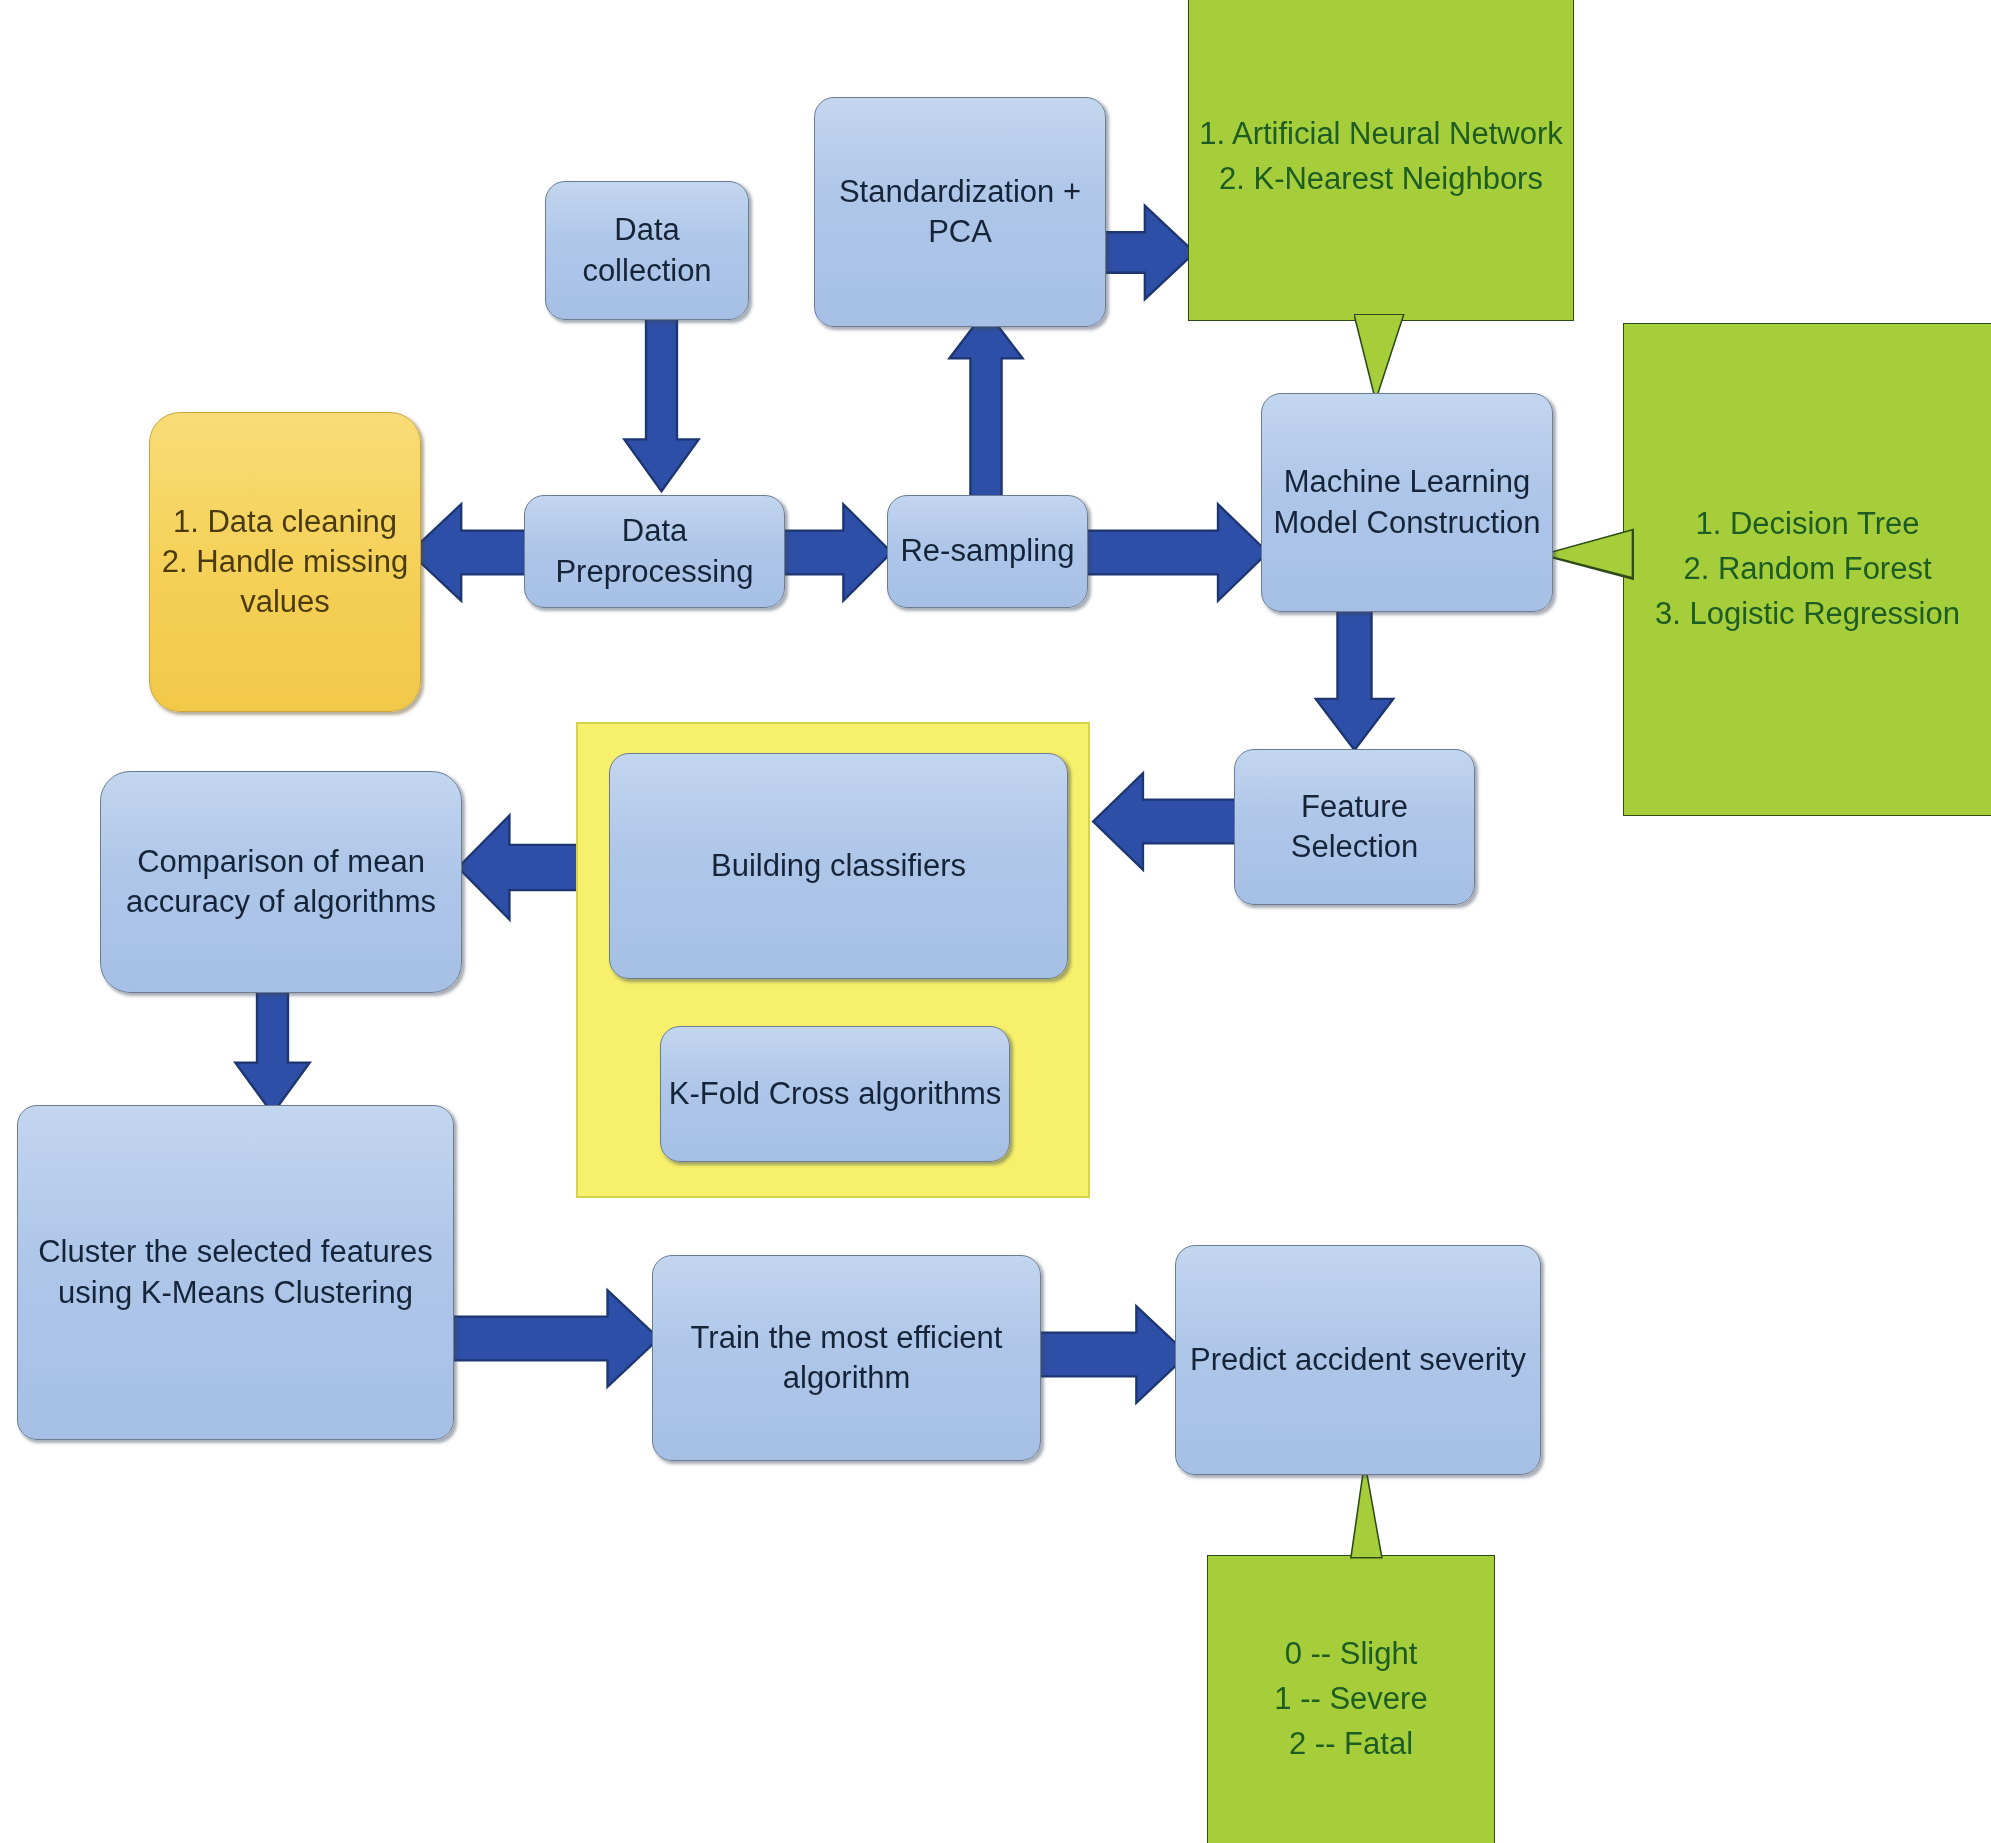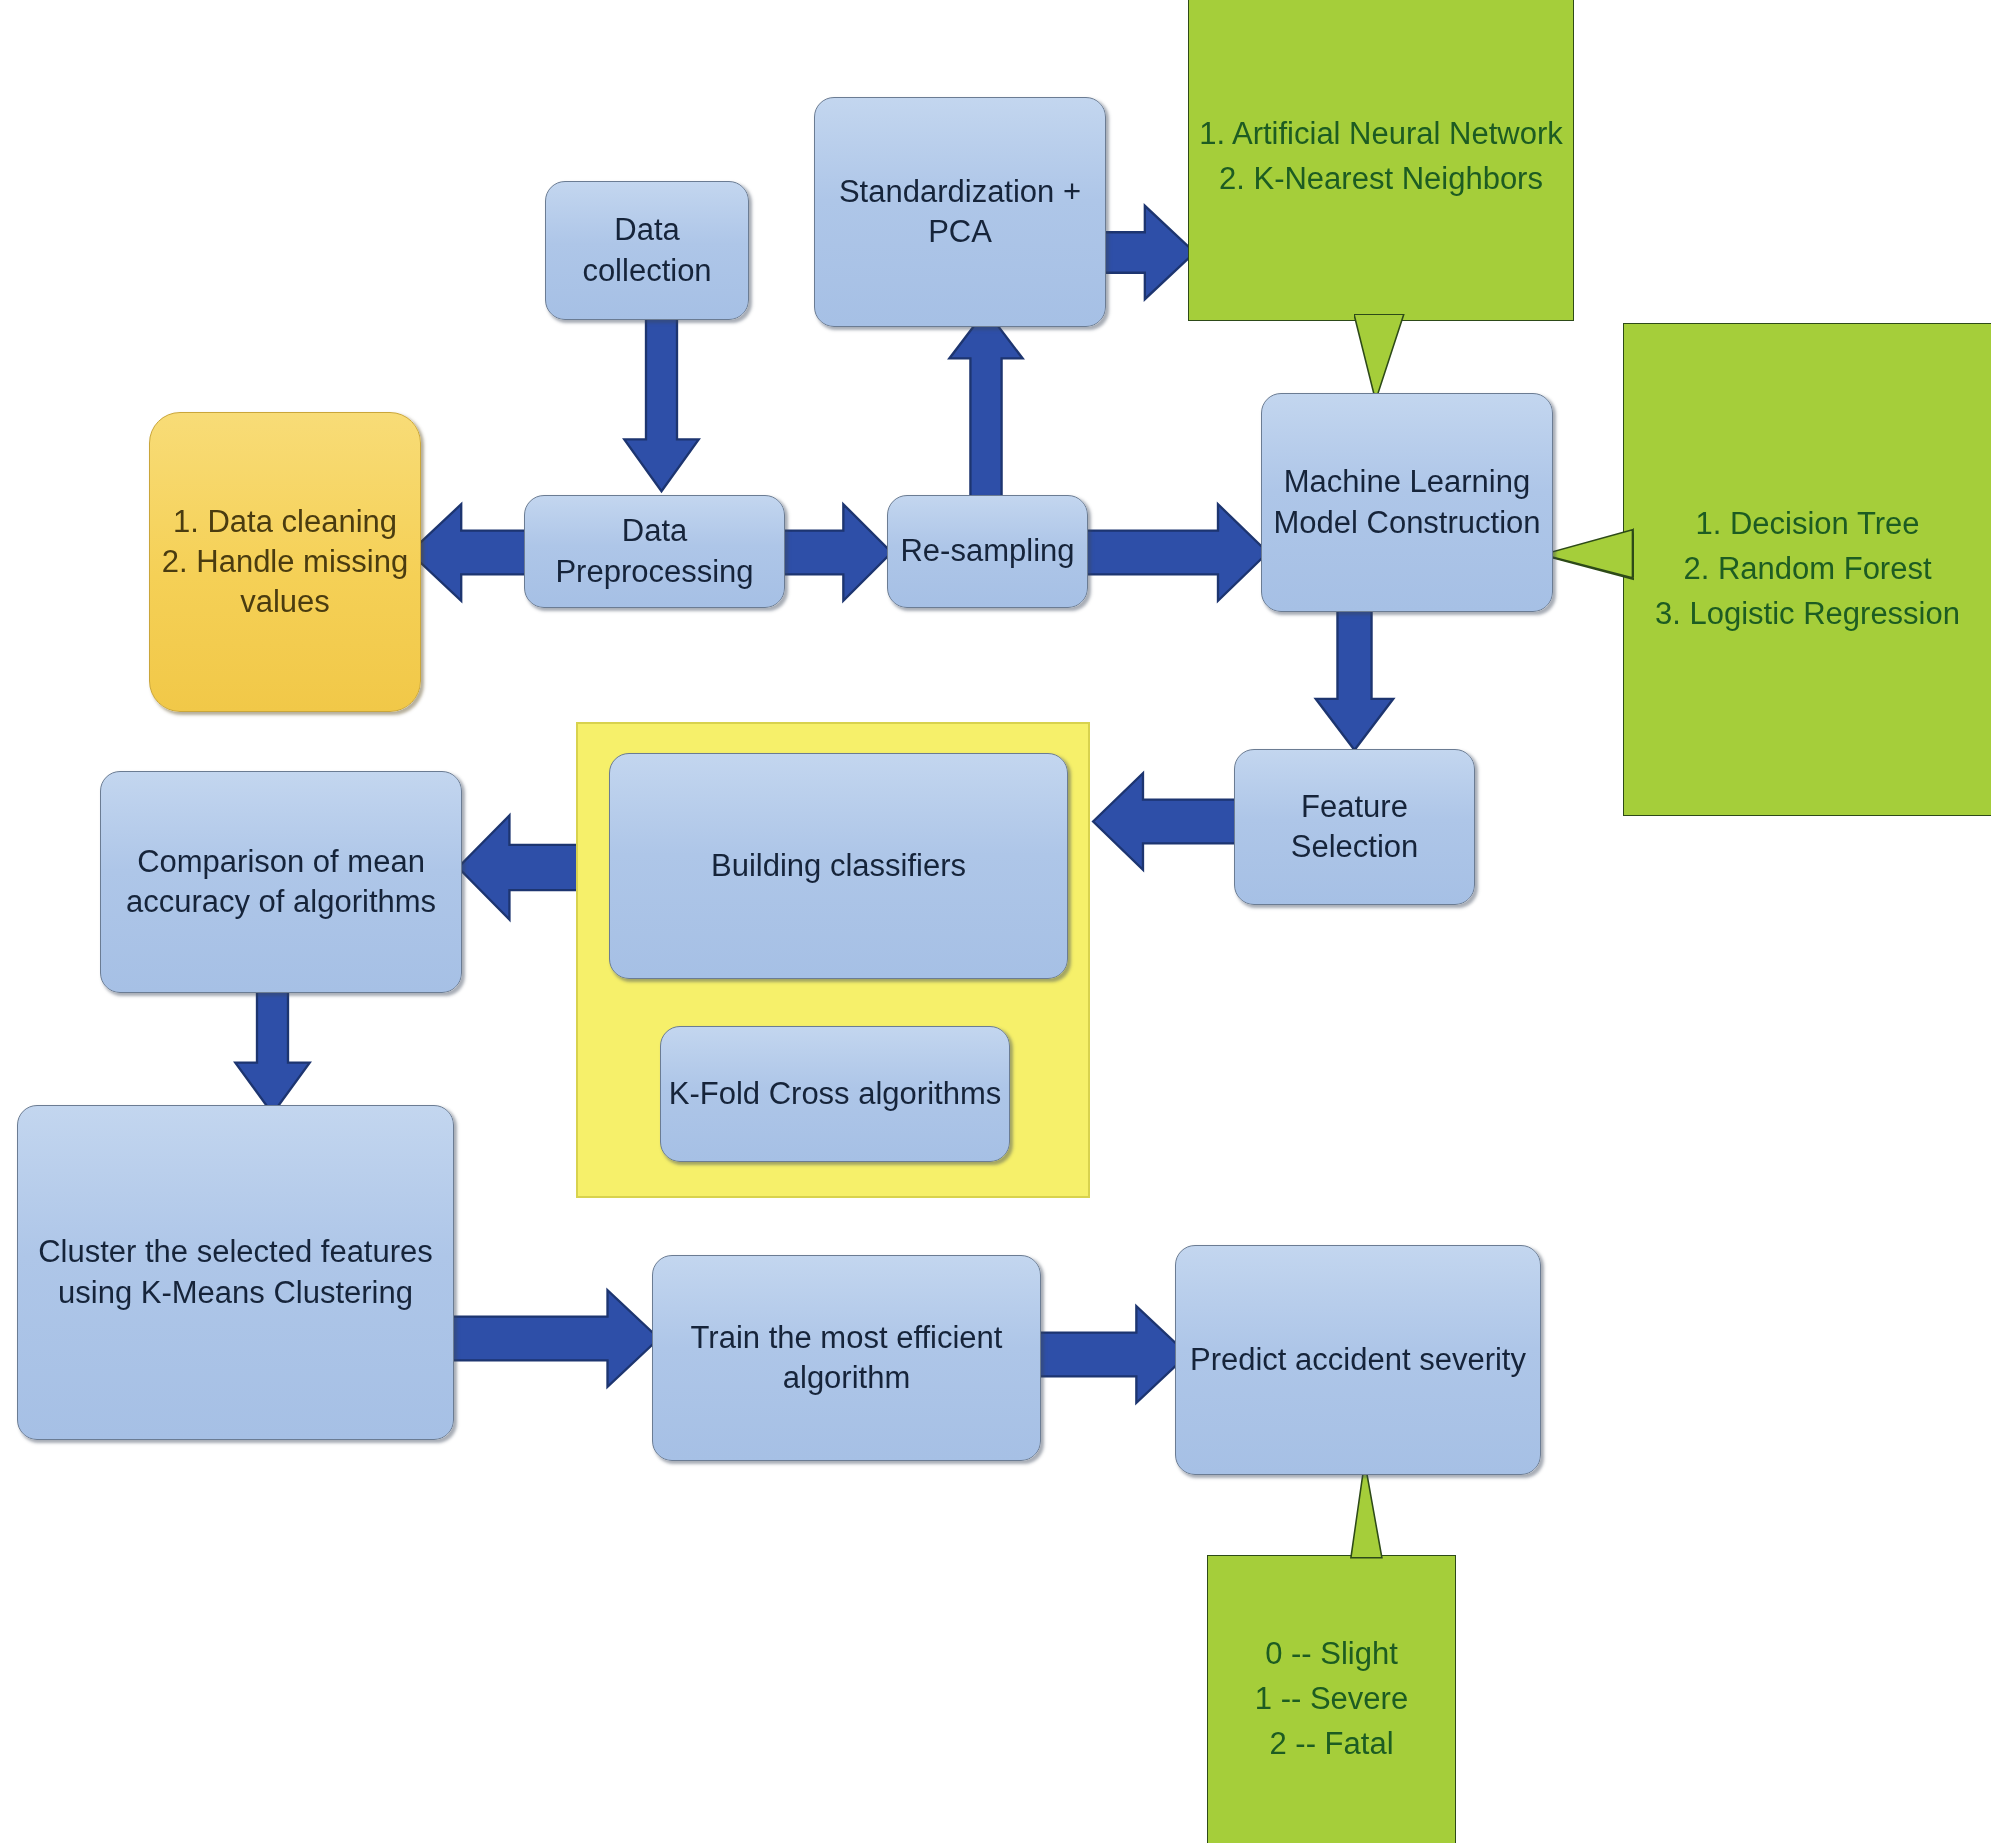--- a/index.html
+++ b/index.html
@@ -169,21 +169,21 @@
     <span>1. Decision Tree
 2. Random Forest
 3. Logistic Regression</span>
   </div>
 
   <svg class="tail" style="left:1541px; top:528px; width:93px; height:109px;" viewBox="0 0 120 140">
     <polygon points="120,0 120,66 0,34 118,62" fill="#a5ce3a" stroke="#2d4a18" stroke-width="2"></polygon>
     <polygon points="118,2 118,64 2,34" fill="#a5ce3a" stroke="#2d4a18" stroke-width="2"></polygon>
   </svg>
 
-  <div class="callout" style="left:1207px; top:1555px; width:249px; height:289px;">
+  <div class="callout" style="left:1207px; top:1555px; width:288px; height:289px;">
     <span>0 -- Slight
 1 -- Severe
 2 -- Fatal</span>
   </div>
 
   <svg class="tail" style="left:1323px; top:1471px; width:93px; height:93px;" viewBox="0 0 120 120">
     <polygon points="36,112 76,112 56,0 52,0" fill="#a5ce3a" stroke="#2d4a18" stroke-width="2"></polygon>
   </svg>
 
   <div class="node blue" style="left:545px; top:181px; width:204px; height:139px;">
@@ -216,21 +216,21 @@
   </div>
 
   <div class="node blue" style="left:609px; top:753px; width:459px; height:226px;justify-content:center;">
     <span>Building classifiers</span>
   </div>
 
   <div class="node blue" style="left:660px; top:1026px; width:350px; height:136px;">
     <span>K-Fold Cross algorithms</span>
   </div>
 
-  <div class="node blue" style="left:100px; top:771px; width:362px; height:222px;">
+  <div class="node blue" style="left:100px; top:771px; width:362px; height:222px;border-radius:30px;">
     <span>Comparison of mean
 accuracy of algorithms</span>
   </div>
 
   <div class="node blue" style="left:17px; top:1105px; width:437px; height:335px;">
     <span>Cluster the selected features
 using K-Means Clustering</span>
   </div>
 
   <div class="node blue" style="left:652px; top:1255px; width:389px; height:206px;">

